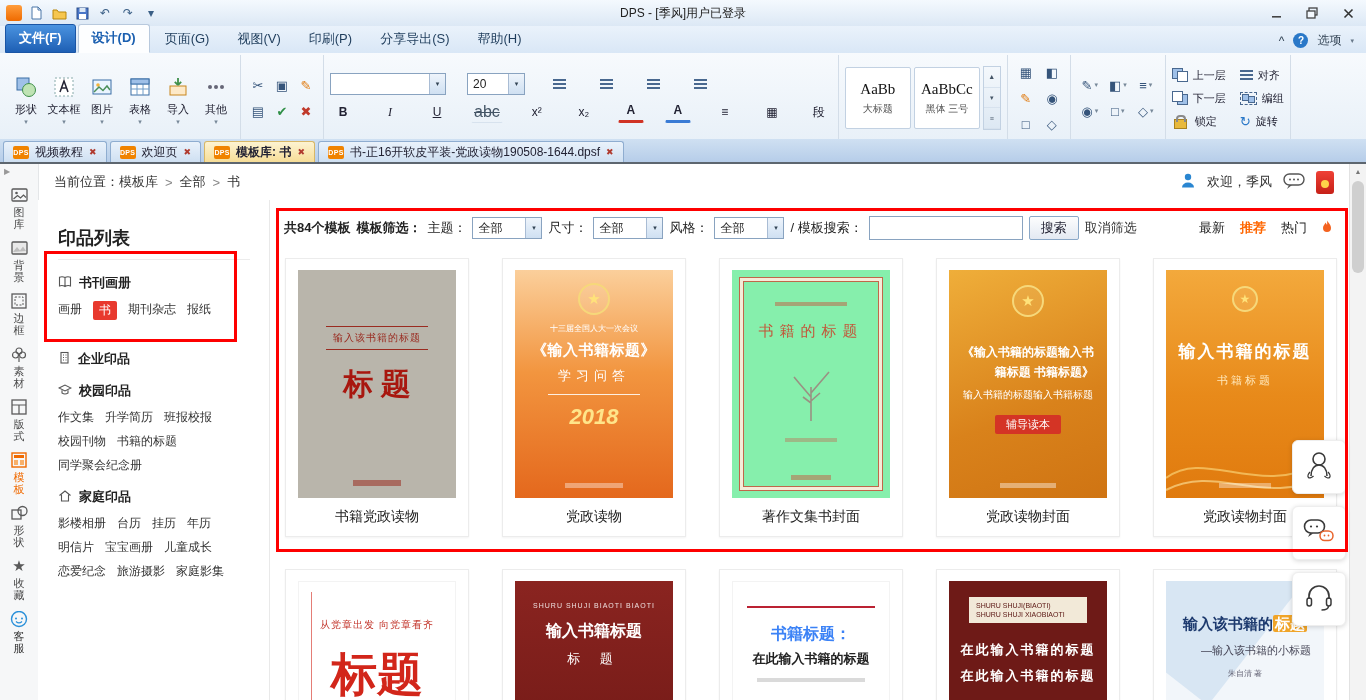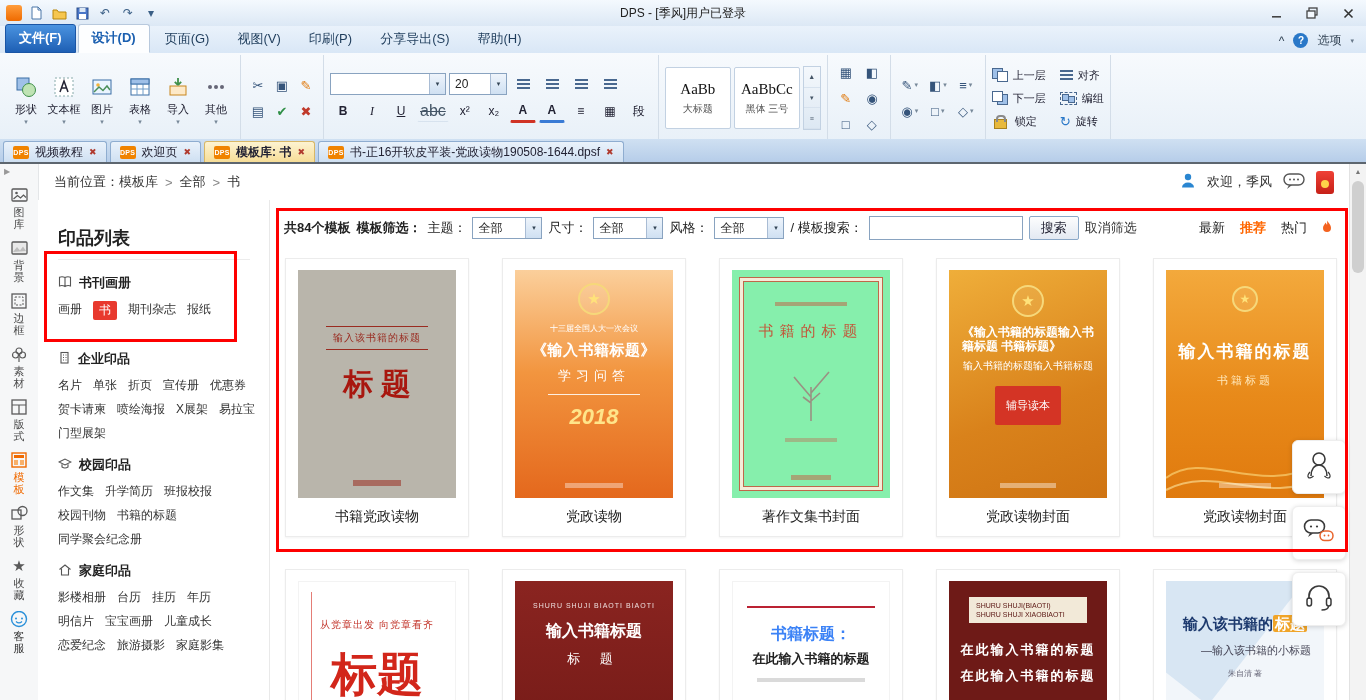--- a/index.html
+++ b/index.html
@@ -32,21 +32,21 @@
     background:linear-gradient(#f7fafd,#e8f0f8);border-bottom:1px solid #c3cfdd;
     display:flex;align-items:stretch;padding:2px 0 2px 2px;overflow:hidden;}
   .rgroup{border-right:1px solid #d3dde8;padding:2px 6px;display:flex;align-items:center;}
   .g-insert{gap:2px;}
   .ins{width:36px;display:flex;flex-direction:column;align-items:center;gap:2px;font-size:11px;color:#223;padding-top:3px;}
   .ins .arr{font-size:7px;color:#789;line-height:5px;}
   .g-clip{display:grid;grid-template-columns:repeat(3,22px);grid-auto-rows:24px;gap:2px;align-content:center;}
   .mi{display:flex;align-items:center;justify-content:center;font-size:13px;color:#35547a;border:1px solid transparent;border-radius:2px;}
   .mi.red{color:#c0392b;} .mi.org{color:#e07b10;} .mi.grn{color:#2f8f46;}
   .g-font{flex-direction:column;gap:4px;justify-content:center;align-items:flex-start;}
-  .f-row{display:flex;align-items:center;gap:3px;}
+  .f-row{display:flex;align-items:flex-end;gap:21px;}
   .combo{display:flex;border:1px solid #89a3c0;background:#fff;height:20px;align-items:center;}
   .cval{padding:0 5px;font-size:12px;color:#222;}
   .carw{width:15px;height:100%;border-left:1px solid #a9bcd4;background:linear-gradient(#eef4fb,#cfe0f2);
     font-size:7px;display:flex;align-items:center;justify-content:center;color:#345;}
   .tbtn{min-width:20px;height:20px;border:1px solid transparent;display:flex;align-items:center;justify-content:center;
     font-size:12px;color:#223;border-radius:2px;padding:0 2px;}
   .tbtn.bb{font-weight:bold;} .tbtn.ii{font-style:italic;font-family:"Liberation Serif",serif;}
   .tbtn.uu{text-decoration:underline;} .tbtn.ss{text-decoration:line-through;font-size:16px;}
   .tbtn.fc{border-bottom:3px solid #d03325;font-weight:bold;}
   .tbtn.hc{border-bottom:3px solid #3a7bd5;font-weight:bold;}
@@ -158,23 +158,23 @@
 
   .cv3{background:#86efac;padding:7px;}
   .cv3f{width:100%;height:100%;border:1px solid #c0674a;box-shadow:inset 0 0 0 3px #f5ecd9,inset 0 0 0 4px #c0674a;
     display:flex;flex-direction:column;align-items:center;padding-top:24px;box-sizing:border-box;}
   .cv3 .tiny{width:72px;height:4px;background:#c0674a;}
   .cv3 .title{color:#c2573a;font-size:15px;letter-spacing:6px;margin-top:16px;}
   .cv3 .year{width:52px;height:4px;background:#b08d6a;margin-top:12px;}
   .cv3 .pub{margin-top:auto;margin-bottom:10px;width:40px;height:5px;background:#c0674a;}
 
   .cv4{background:linear-gradient(160deg,#efae3a,#d9821b 60%,#cf7413);color:#fff;padding-top:15px;}
-  .cv4 .t1{font-size:12px;font-weight:bold;width:132px;text-align:left;line-height:14px;margin-top:8px;}
+  .cv4 .t1{font-size:12px;font-weight:bold;width:132px;text-align:right;line-height:20px;margin-top:25px;}
   .cv4 .t2{font-size:10px;margin-top:6px;width:132px;text-align:center;}
-  .cv4 .badge{margin-top:13px;background:#d43425;color:#fff;font-size:11px;padding:12px 11px;border-radius:2px;}
+  .cv4 .badge{margin-top:13px;background:#d43425;color:#fff;font-size:11px;padding:2px 11px;border-radius:2px;}
   .cv4 .pub{margin-top:auto;margin-bottom:10px;width:56px;height:5px;background:rgba(255,255,255,.75);}
 
   .cv5{background:linear-gradient(180deg,#f3a93c,#e88a1a 55%,#e07a0e);color:#fff;padding-top:16px;}
   .cv5 .title{font-size:17px;font-weight:bold;margin-top:28px;letter-spacing:2px;}
   .cv5 .sub{font-size:11px;color:#ffe9bd;margin-top:10px;letter-spacing:3px;}
   .cv5 .pub{margin-top:auto;margin-bottom:10px;width:52px;height:5px;background:rgba(255,255,255,.7);z-index:2;}
   .cv5 svg.waves{position:absolute;bottom:0;left:0;}
 
   .cv6{background:#fff;padding-top:30px;border:1px solid #f3f3f3;}
   .cv6::before{content:"";position:absolute;left:12px;top:10px;bottom:10px;width:1px;background:#d2261a;opacity:.6;}
@@ -644,32 +644,20 @@
     </div>
 
     <div class="psec">
       <div class="psec-h">
         <span><svg width="13" height="13" viewBox="0 0 13 13">
               <rect x="3" y="1.5" width="7" height="10.5" fill="none" stroke="#555" stroke-width="1.1"></rect>
               <path d="M5 4 h1 M7.5 4 h1 M5 6.5 h1 M7.5 6.5 h1 M5 9 h1 M7.5 9 h1" stroke="#555"></path>
             </svg></span>
         <span>企业印品</span>
       </div>
-      <div class="pitems">
-        <span class="pitem">名片</span>
-        <span class="pitem">单张</span>
-        <span class="pitem">折页</span>
-        <span class="pitem">宣传册</span>
-        <span class="pitem">优惠券</span>
-        <span class="pitem">贺卡请柬</span>
-        <span class="pitem">喷绘海报</span>
-        <span class="pitem">X展架</span>
-        <span class="pitem">易拉宝</span>
-        <span class="pitem">门型展架</span>
-      </div>
     </div>
 
     <div class="psec">
       <div class="psec-h">
         <span><svg width="14" height="13" viewBox="0 0 14 13">
               <path d="M1 5 L7 2 L13 5 L7 8 Z" fill="none" stroke="#555" stroke-width="1.1"></path>
               <path d="M4 7.2 V10 C6 11.3 8 11.3 10 10 V7.2" fill="none" stroke="#555" stroke-width="1.1"></path>
             </svg></span>
         <span>校园印品</span>
       </div>

